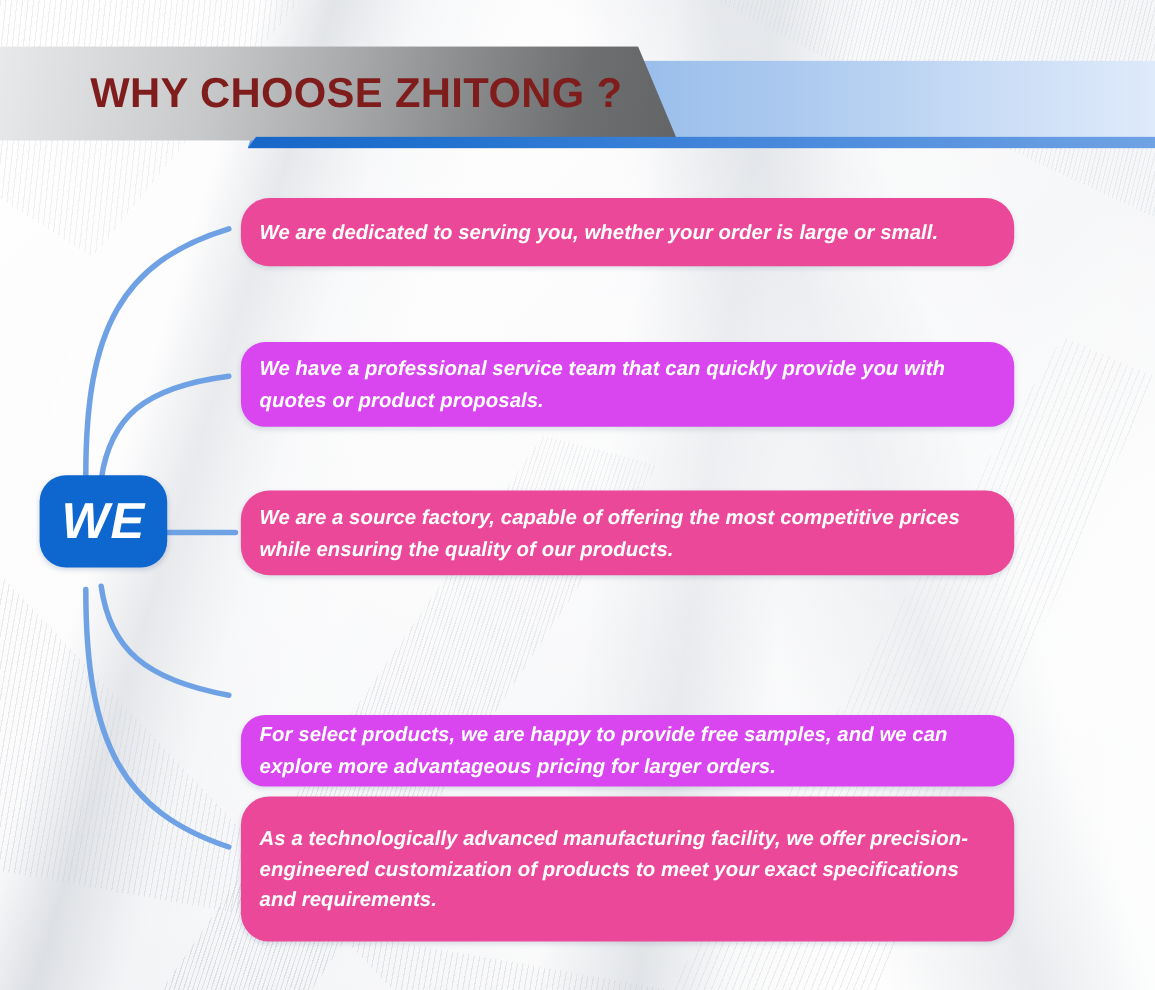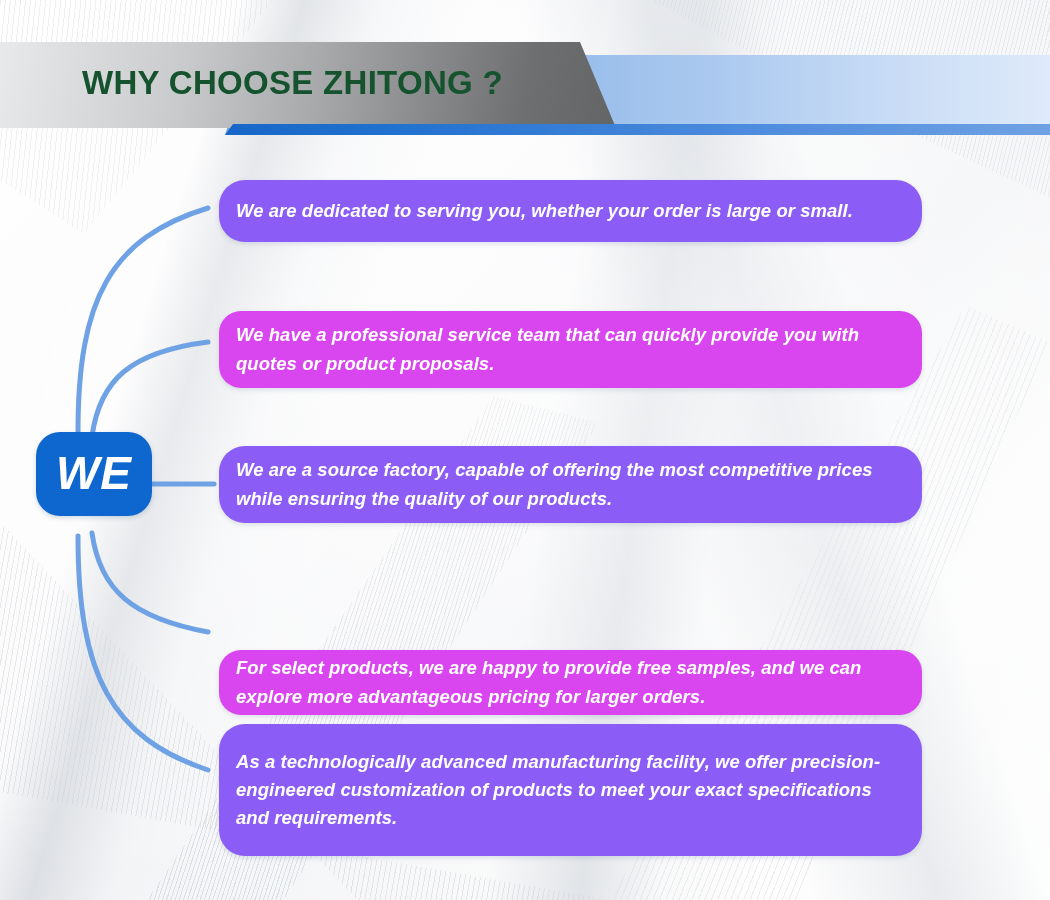--- a/index.html
+++ b/index.html
@@ -124,21 +124,21 @@
     clip-path:polygon(0 0,580px 0,616px 100%,0 100%);
   }
   .hdr-accent-stripe{
     position:absolute;left:225px;top:124px;width:825px;height:11px;
     background:linear-gradient(90deg,#1667c8 0%,#2272cf 22%,#4c8bdd 62%,#6fa2e4 100%);
     -webkit-clip-path:polygon(8px 0,100% 0,100% 100%,0 100%);
     clip-path:polygon(8px 0,100% 0,100% 100%,0 100%);
   }
   .hdr-title{
     position:absolute;left:82px;top:64px;
-    font-size:33px;font-weight:bold;color:#14532d;
+    font-size:38px;font-weight:bold;color:#7f1d1d;
     letter-spacing:.3px;white-space:nowrap;
     font-family:"Liberation Sans","DejaVu Sans",sans-serif;
   }
 
   
   .connectors{position:absolute;left:0;top:0;width:1050px;height:900px;}
 
   
   .hub{
     position:absolute;left:36px;top:432px;width:116px;height:84px;
@@ -161,21 +161,21 @@
     box-shadow:0 2px 5px rgba(25,60,110,.13);
   }
   .card .txt{
     color:#ffffff;
     font-size:18.5px;
     font-weight:bold;font-style:italic;
     line-height:1.52;
     padding:0 17px;
     letter-spacing:.05px;
   }
-  .card.tone-strong{background:#8b5cf6;border-radius:26px;}
+  .card.tone-strong{background:#ec4899;border-radius:26px;}
   .card.tone-soft{background:#d946ef;}
 
   .card-1{top:180px;height:62px;}
   .card-2{top:311px;height:77px;}
   .card-3{top:446px;height:77px;}
   .card-4{top:602px;height:65px;margin-top:48px;}
   .card-5{top:724px;height:132px;}
 </style>
 </head>
 <body>

